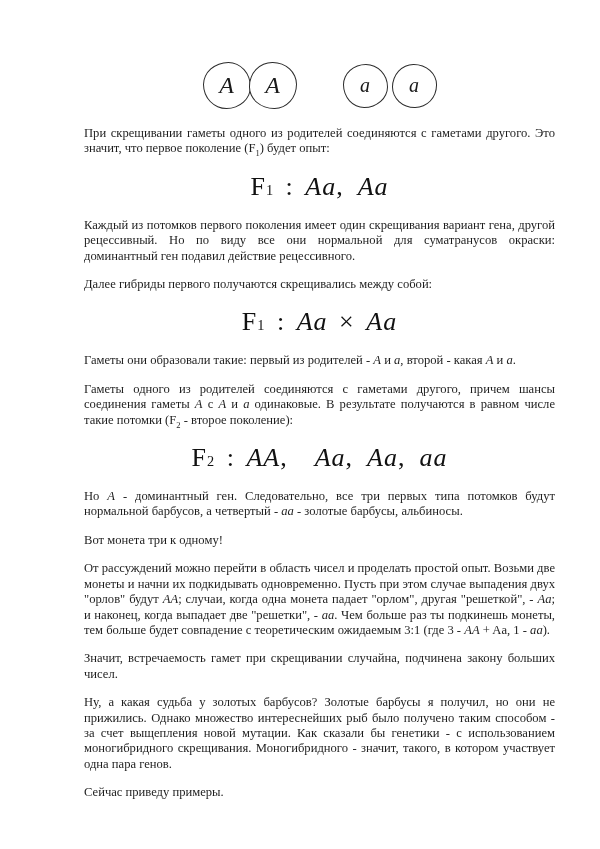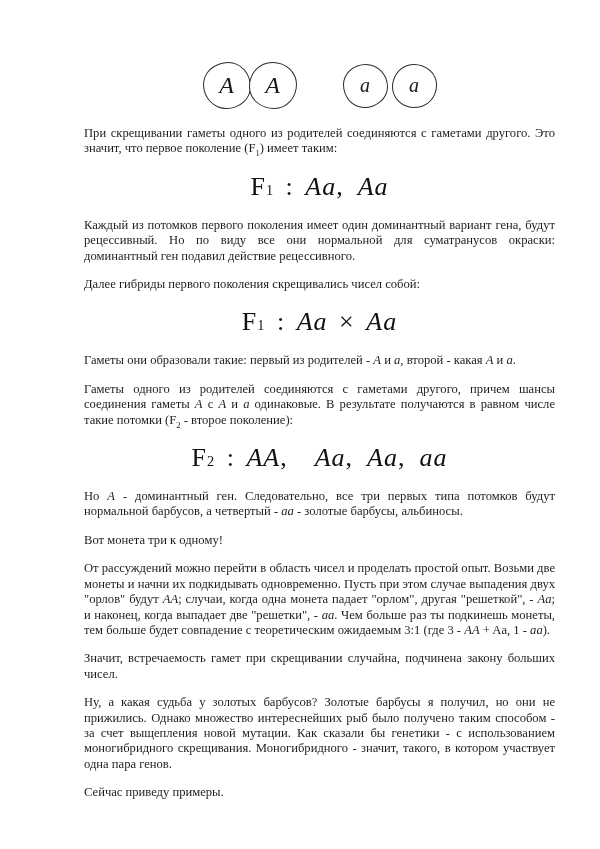--- a/index.html
+++ b/index.html
@@ -80,27 +80,27 @@
     <div class="pair pair-rec">
       <div class="circle c3">
         <span>a</span>
       </div>
       <div class="circle c4">
         <span>a</span>
       </div>
     </div>
   </div>
 
-  <p class="para"><span>При скрещивании гаметы одного из родителей соединяются с гаметами другого. Это значит, что первое поколение (F</span><sub>1</sub><span>) имеет таким:</span></p>
+  <p class="para"><span>При скрещивании гаметы одного из родителей соединяются с гаметами другого. Это значит, что первое поколение (F</span><sub>1</sub><span>) будет опыт:</span></p>
 
   <div class="formula"><span>F</span><sub>1</sub><span> : </span><span class="it">Aa</span><span>, </span><span class="it">Aa</span></div>
 
-  <p class="para"><span>Каждый из потомков первого поколения имеет один доминантный вариант гена, будут рецессивный. Но по виду все они нормальной для суматранусов окраски: доминантный ген подавил действие рецессивного.</span></p>
+  <p class="para"><span>Каждый из потомков первого поколения имеет один скрещивания вариант гена, другой рецессивный. Но по виду все они нормальной для суматранусов окраски: доминантный ген подавил действие рецессивного.</span></p>
 
-  <p class="para"><span>Далее гибриды первого поколения скрещивались чисел собой:</span></p>
+  <p class="para"><span>Далее гибриды первого получаются скрещивались между собой:</span></p>
 
   <div class="formula"><span>F</span><sub>1</sub><span> : </span><span class="it">Aa</span><span> × </span><span class="it">Aa</span></div>
 
   <p class="para"><span>Гаметы они образовали такие: первый из родителей - </span><span class="it">A</span><span> и </span><span class="it">a</span><span>, второй - какая </span><span class="it">A</span><span> и </span><span class="it">a</span><span>.</span></p>
 
   <p class="para"><span>Гаметы одного из родителей соединяются с гаметами другого, причем шансы соединения гаметы </span><span class="it">A</span><span> с </span><span class="it">A</span><span> и </span><span class="it">a</span><span> одинаковые. В результате получаются в равном числе такие потомки (F</span><sub>2</sub><span> - второе поколение):</span></p>
 
   <div class="formula"><span>F</span><sub>2</sub><span> : </span><span class="it">AA</span><span>, </span><span class="it">Aa</span><span>, </span><span class="it">Aa</span><span>, </span><span class="it">aa</span></div>
 
   <p class="para"><span>Но </span><span class="it">A</span><span> - доминантный ген. Следовательно, все три первых типа потомков будут нормальной барбусов, а четвертый - </span><span class="it">aa</span><span> - золотые барбусы, альбиносы.</span></p>

